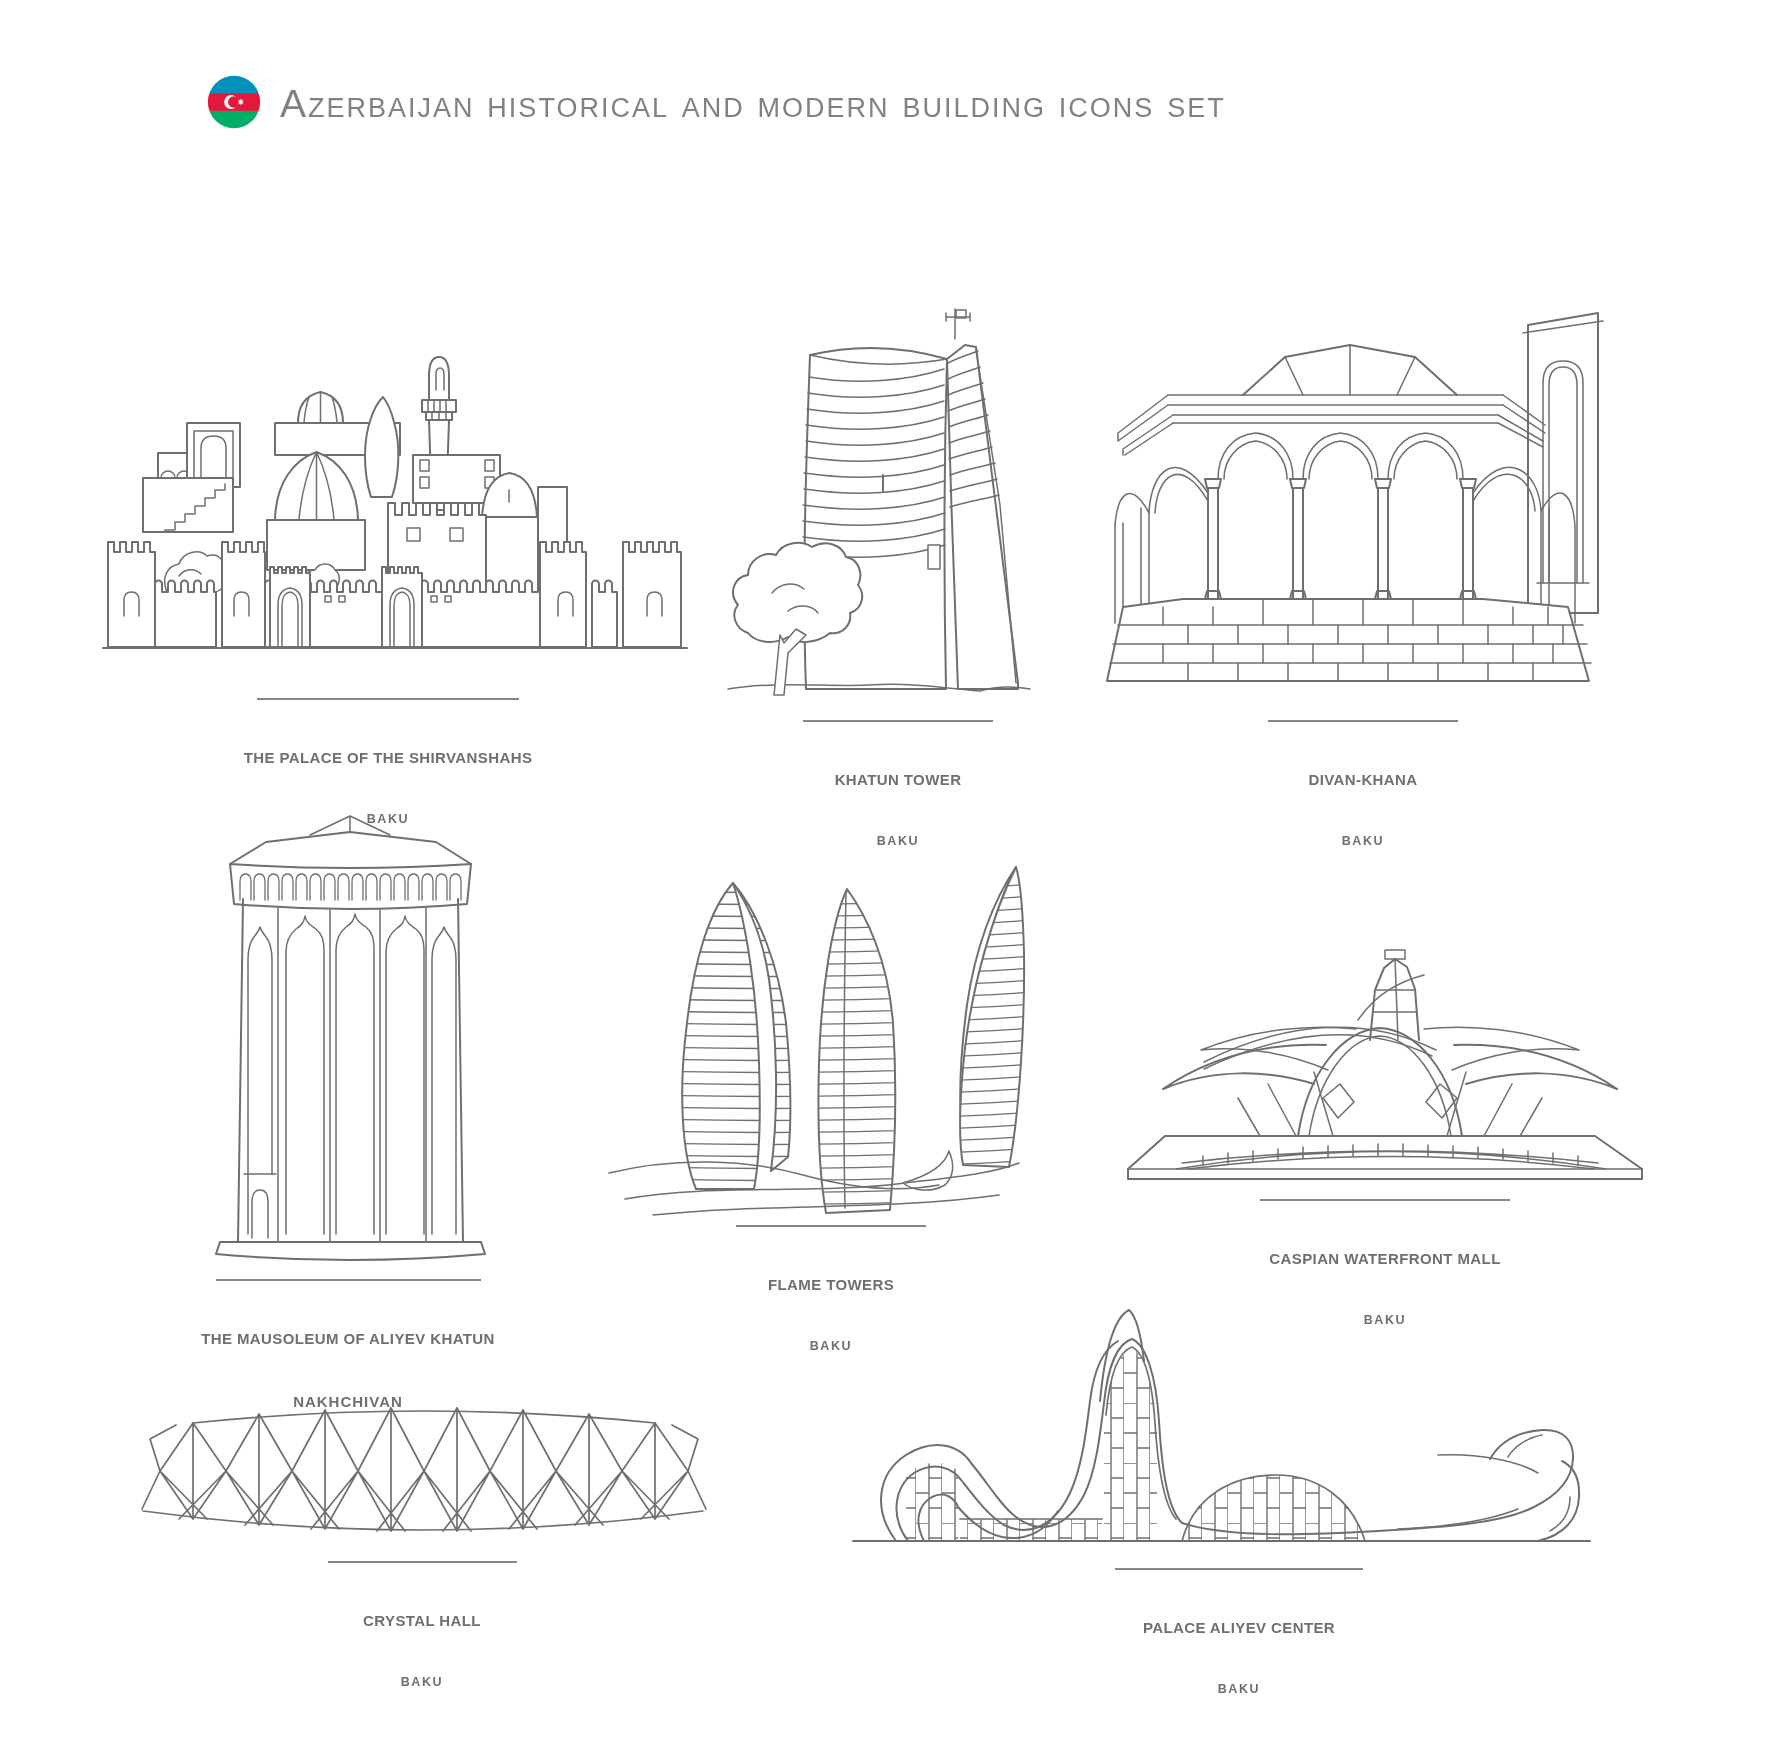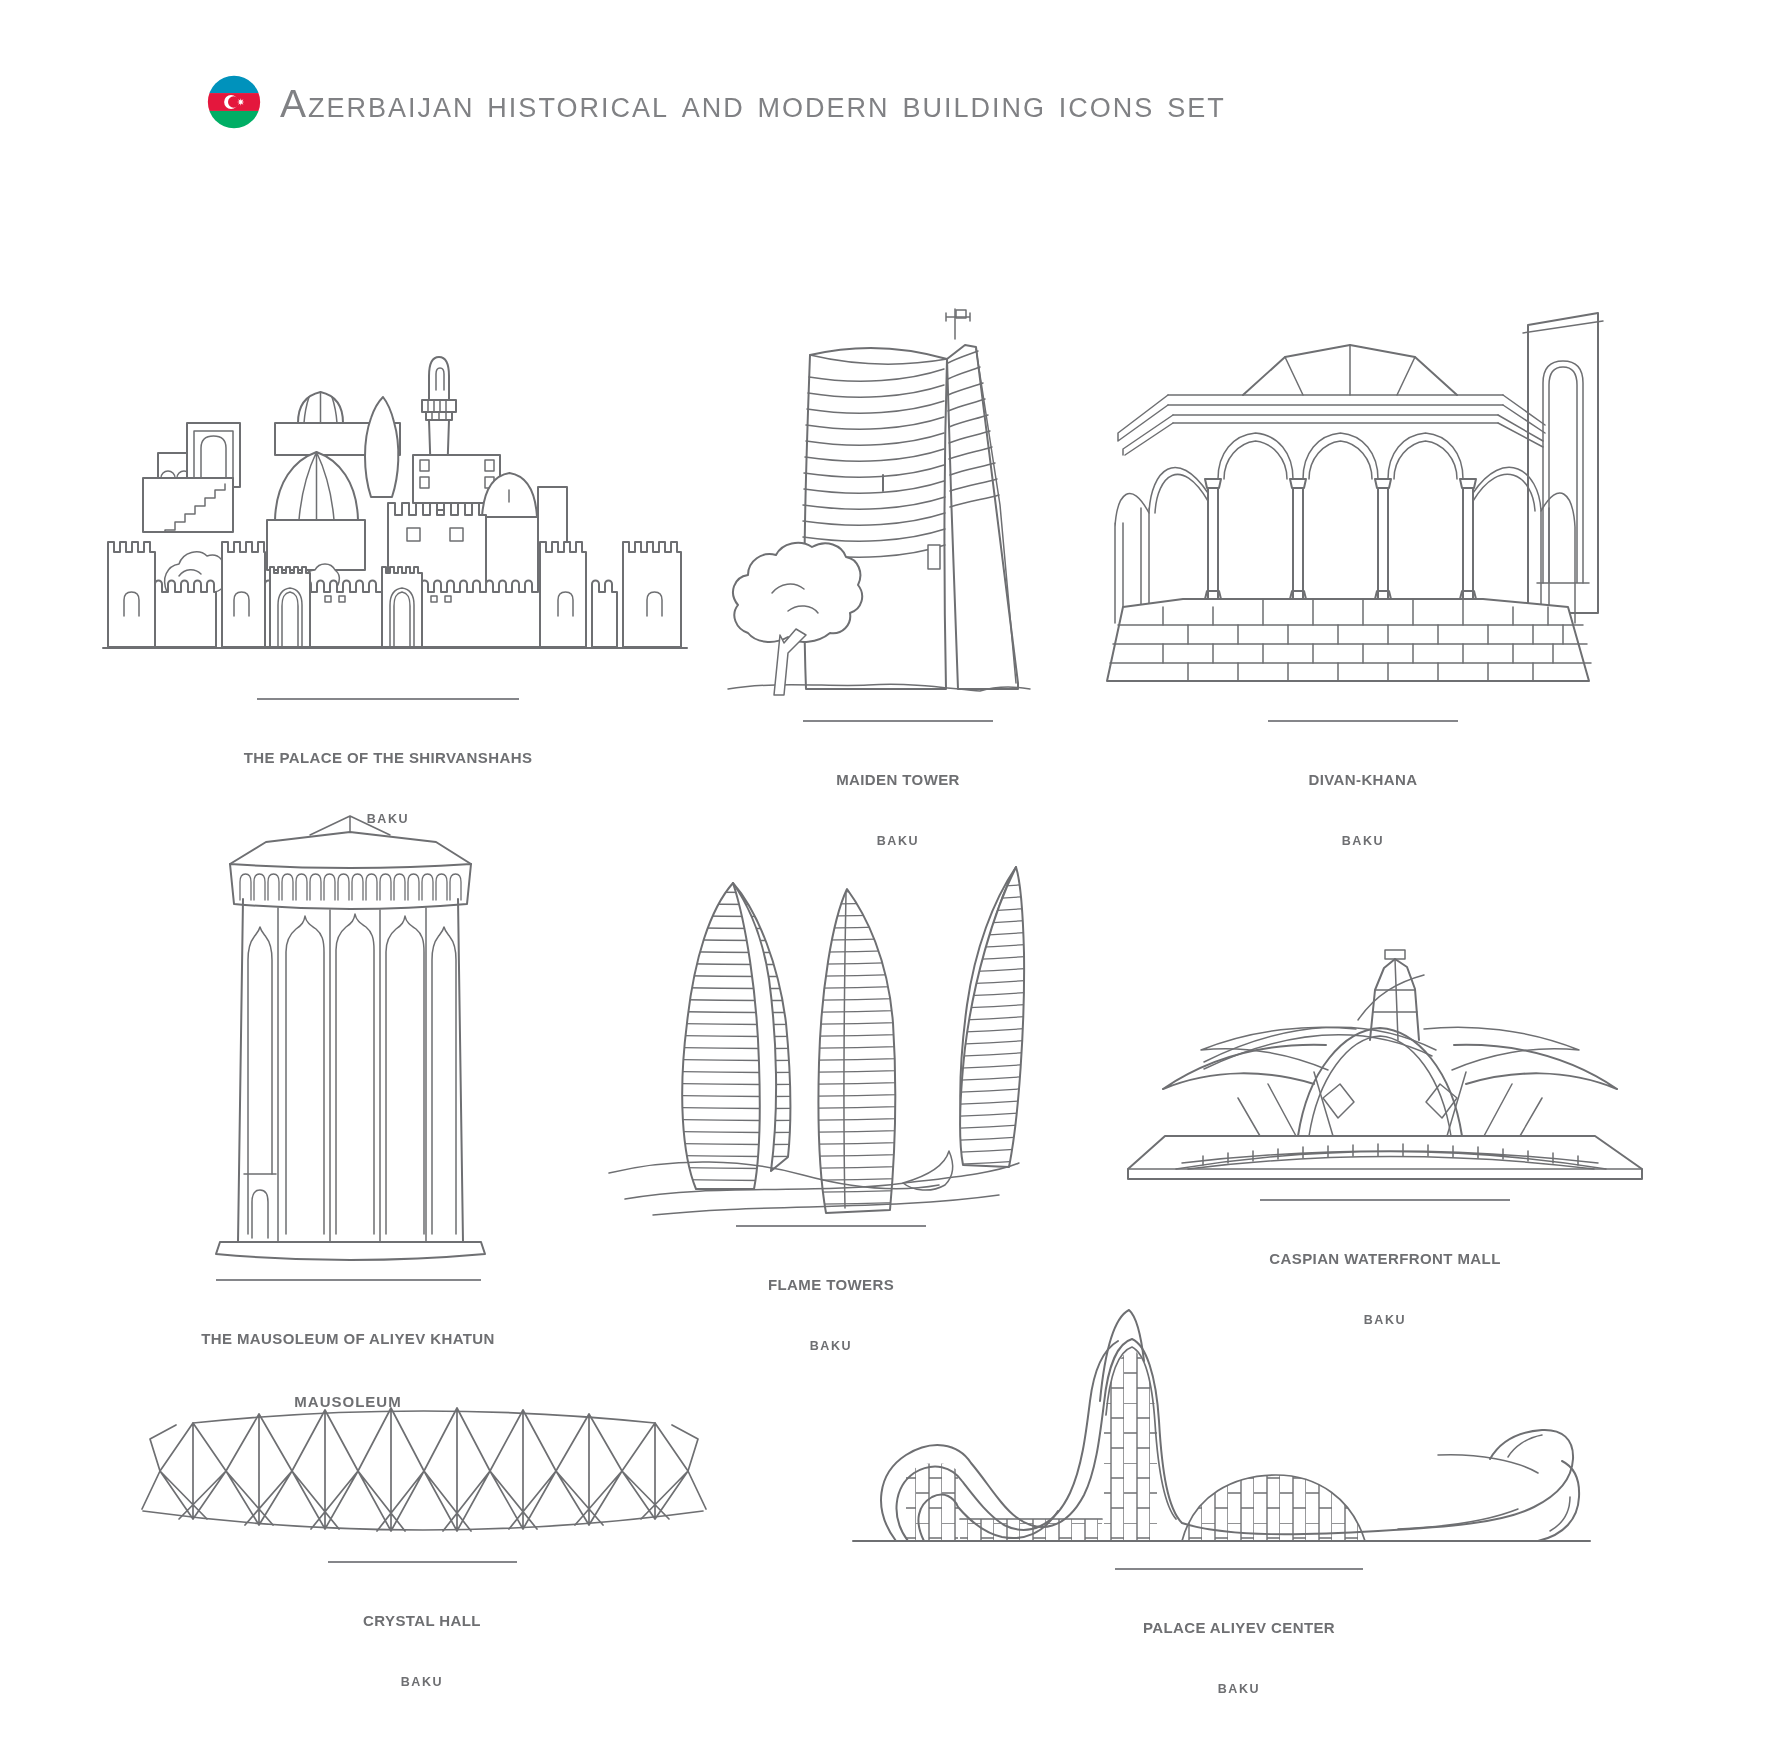--- a/index.html
+++ b/index.html
@@ -419,32 +419,32 @@
     </svg>
   </div>
 
   <div class="label lb1">
     <div class="label-line"></div>
     <div class="label-name">THE PALACE OF THE SHIRVANSHAHS</div>
     <div class="label-city">BAKU</div>
   </div>
   <div class="label lb2">
     <div class="label-line"></div>
-    <div class="label-name">MAIDEN TOWER</div>
+    <div class="label-name">KHATUN TOWER</div>
     <div class="label-city">BAKU</div>
   </div>
   <div class="label lb3">
     <div class="label-line"></div>
     <div class="label-name">DIVAN-KHANA</div>
     <div class="label-city">BAKU</div>
   </div>
   <div class="label lb4">
     <div class="label-line"></div>
     <div class="label-name">THE MAUSOLEUM OF ALIYEV KHATUN</div>
-    <div class="label-city">MAUSOLEUM</div>
+    <div class="label-city">NAKHCHIVAN</div>
   </div>
   <div class="label lb5">
     <div class="label-line"></div>
     <div class="label-name">FLAME TOWERS</div>
     <div class="label-city">BAKU</div>
   </div>
   <div class="label lb6">
     <div class="label-line"></div>
     <div class="label-name">CASPIAN WATERFRONT MALL</div>
     <div class="label-city">BAKU</div>

